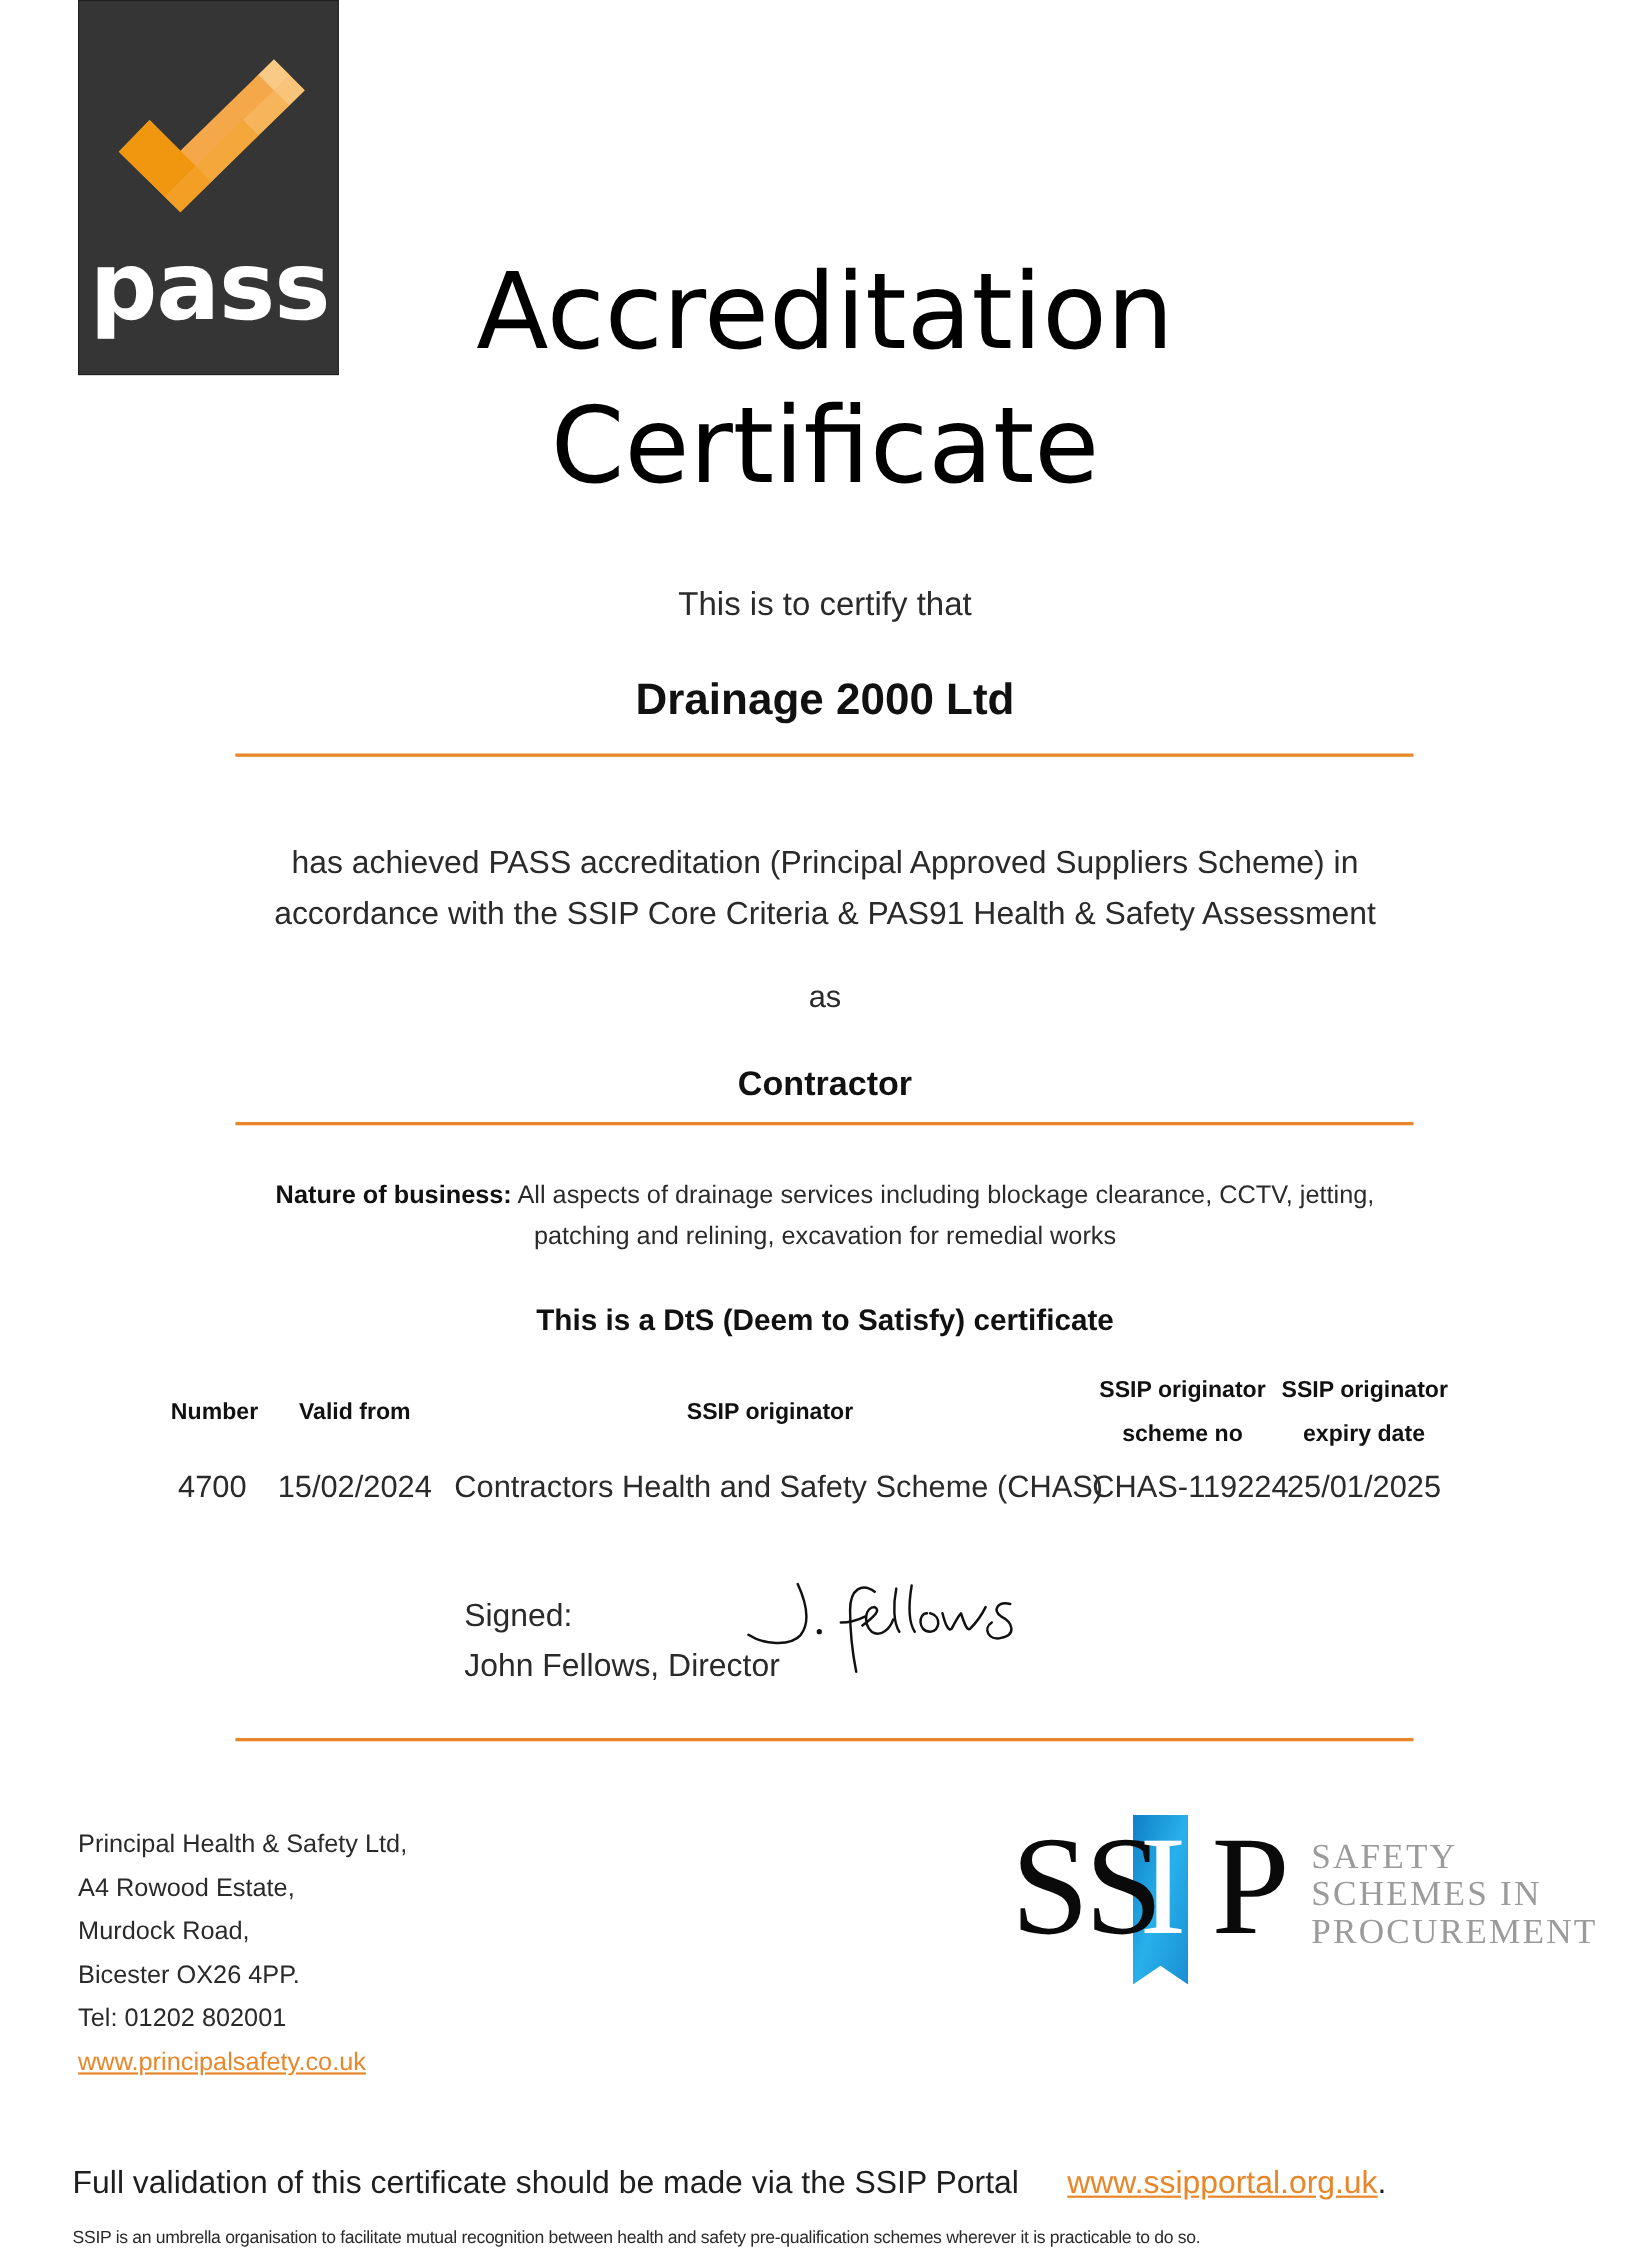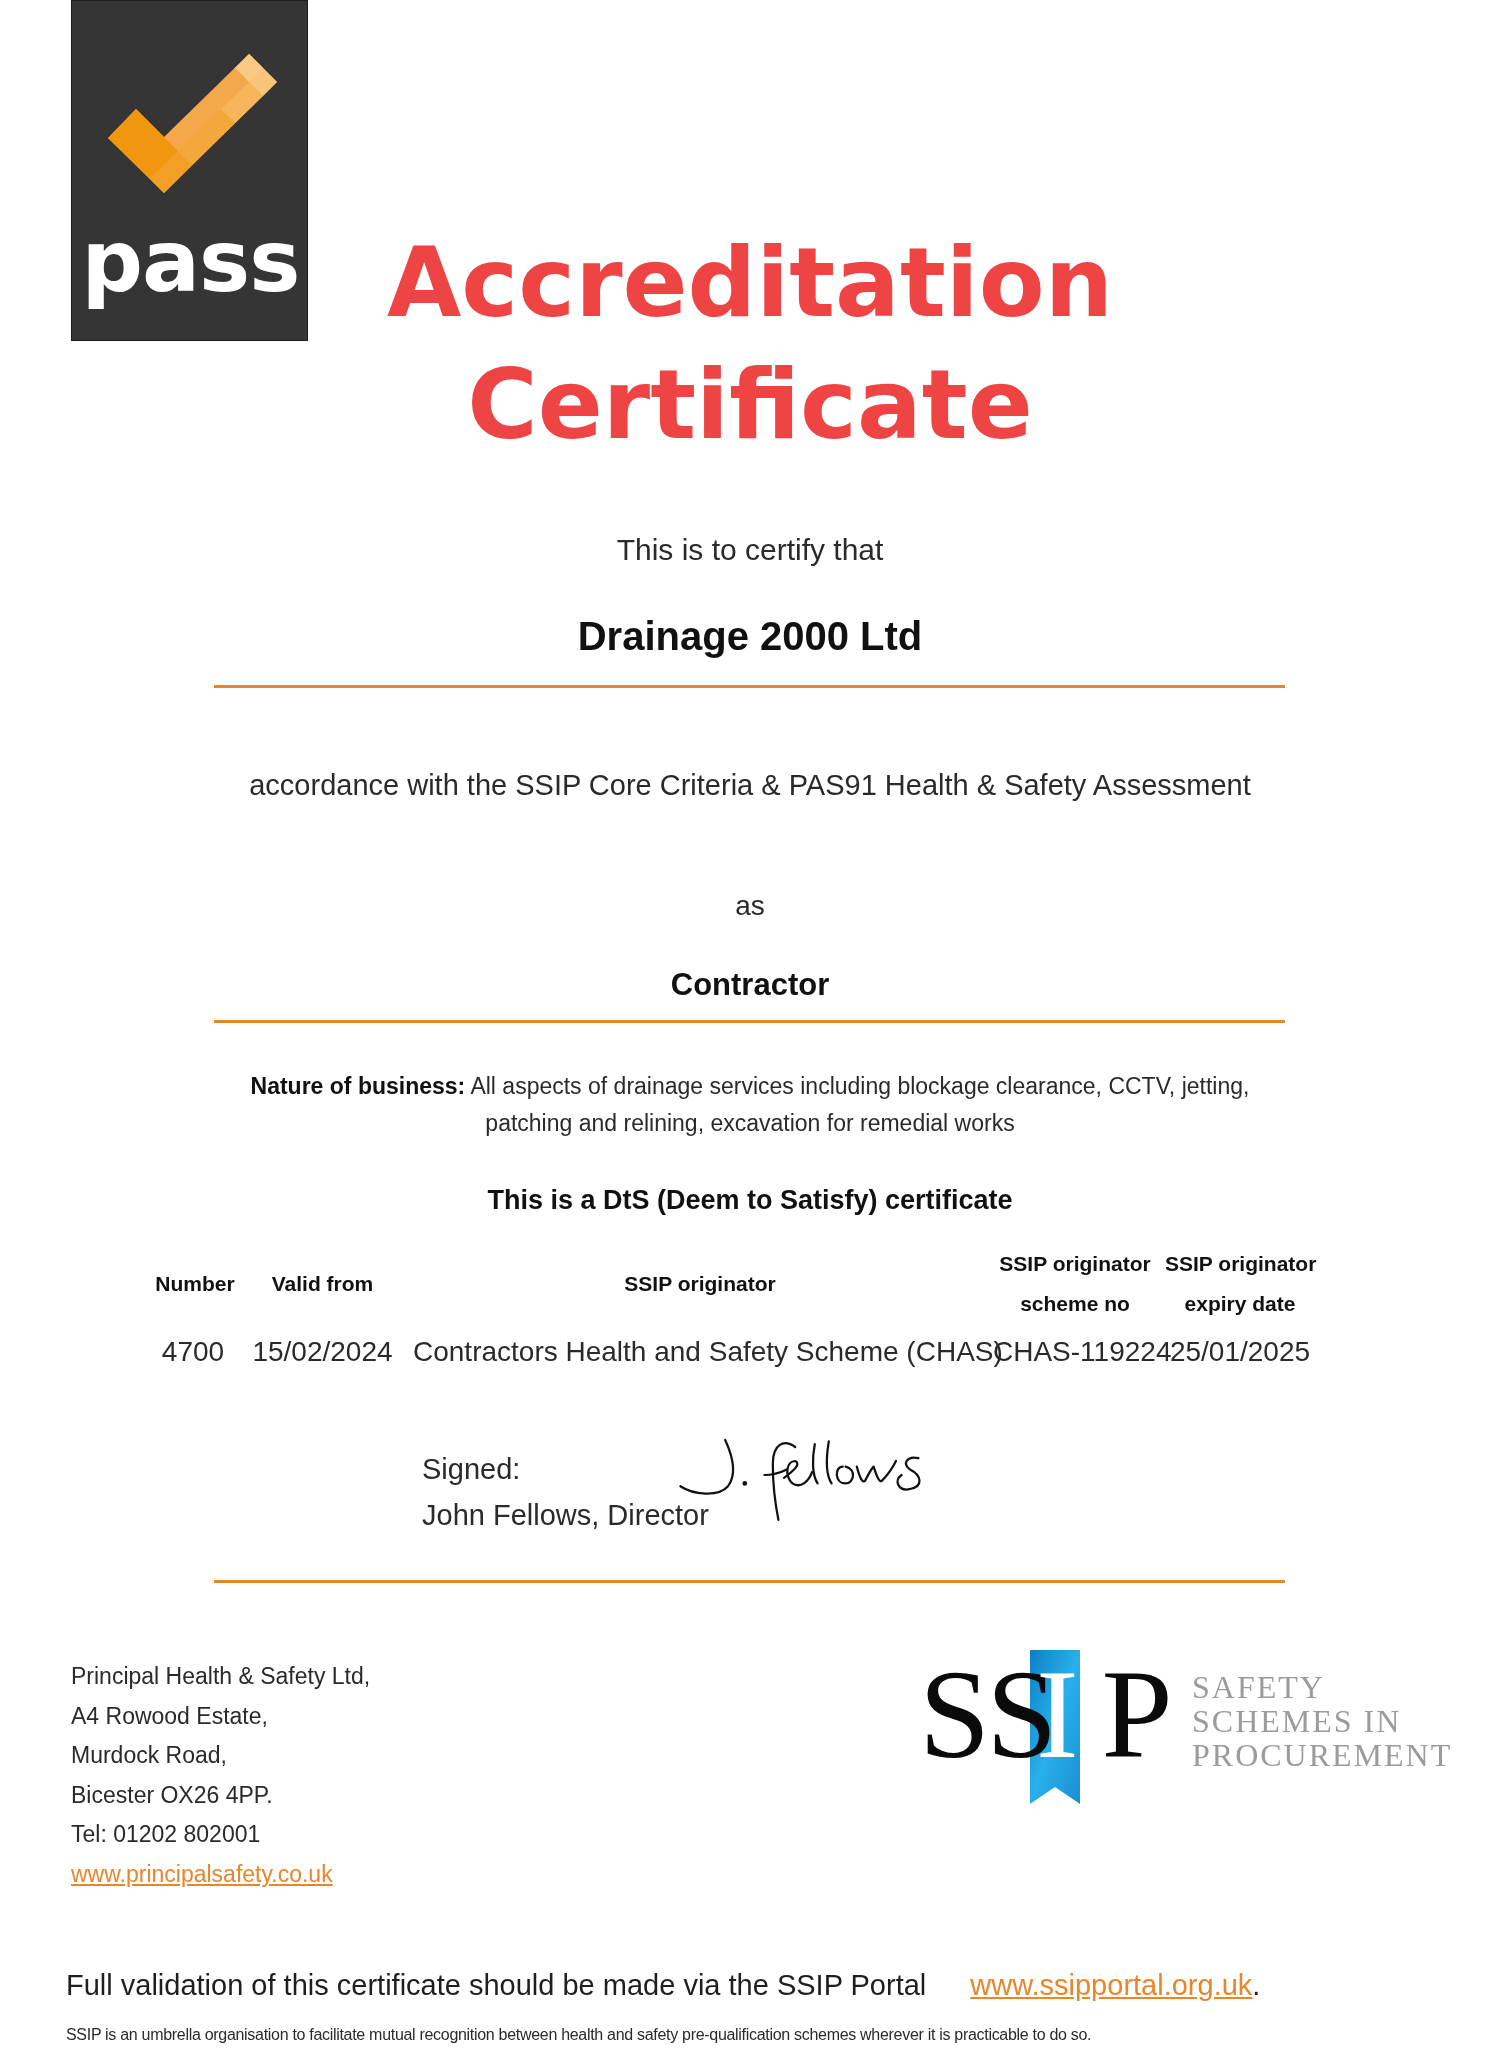--- a/index.html
+++ b/index.html
@@ -10,21 +10,21 @@
   .thin { font-weight: 300; color: #2a2a2a; }
   .bold { font-weight: 700; color: #111; }
   .rule { position: absolute; left: 214px; width: 1071px; height: 3px; background: #e8862a; }
 
   #pass-logo { left: 71px; top: 0; width: 237px; height: 341px; background: #353535; border: 1px solid #1e1e1e; box-sizing: border-box; }
   #pass-logo svg { position: absolute; left: 0; top: 0; }
   #pass-word { position: absolute; left: 0; width: 237px; top: 210px; text-align: center;
                color: #ffffff; font-family: "DejaVu Sans", sans-serif; font-weight: 700;
                font-size: 86px; letter-spacing: -1px; line-height: 100px; }
 
-  #title { top: 222px; font-family: "DejaVu Sans", sans-serif; font-size: 96px; line-height: 122px; color: #ef4444; font-weight: 700; }
+  #title { top: 222px; font-family: "DejaVu Sans", sans-serif; font-size: 96px; line-height: 122px; color: #000000; font-weight: 400; }
   #title span { display: block; }
 
   #certify { top: 530px; font-size: 30px; line-height: 40px; }
   #company { top: 610px; font-size: 40px; line-height: 52px; }
   #rule1 { top: 685px; }
 
   #achieved { top: 762px; font-size: 29px; line-height: 46px; }
   #as { top: 888px; font-size: 28px; line-height: 36px; }
   #role { top: 966px; font-size: 31px; line-height: 38px; }
   #rule2 { top: 1020px; }
@@ -72,20 +72,21 @@
 <div id="title" class="abs center">
   <span>Accreditation</span>
   <span>Certificate</span>
 </div>
 
 <div id="certify" class="abs center thin">This is to certify that</div>
 <div id="company" class="abs center bold">Drainage 2000 Ltd</div>
 <div id="rule1" class="rule"></div>
 
 <div id="achieved" class="abs center thin">
+  <div>has achieved PASS accreditation (Principal Approved Suppliers Scheme) in</div>
   <div>accordance with the SSIP Core Criteria &amp; PAS91 Health &amp; Safety Assessment</div>
 </div>
 <div id="as" class="abs center thin">as</div>
 <div id="role" class="abs center bold">Contractor</div>
 <div id="rule2" class="rule"></div>
 
 <div id="nature" class="abs center thin">
   <div><span class="lbl">Nature of business:</span> <span>All aspects of drainage services including blockage clearance, CCTV, jetting,</span></div>
   <div>patching and relining, excavation for remedial works</div>
 </div>

